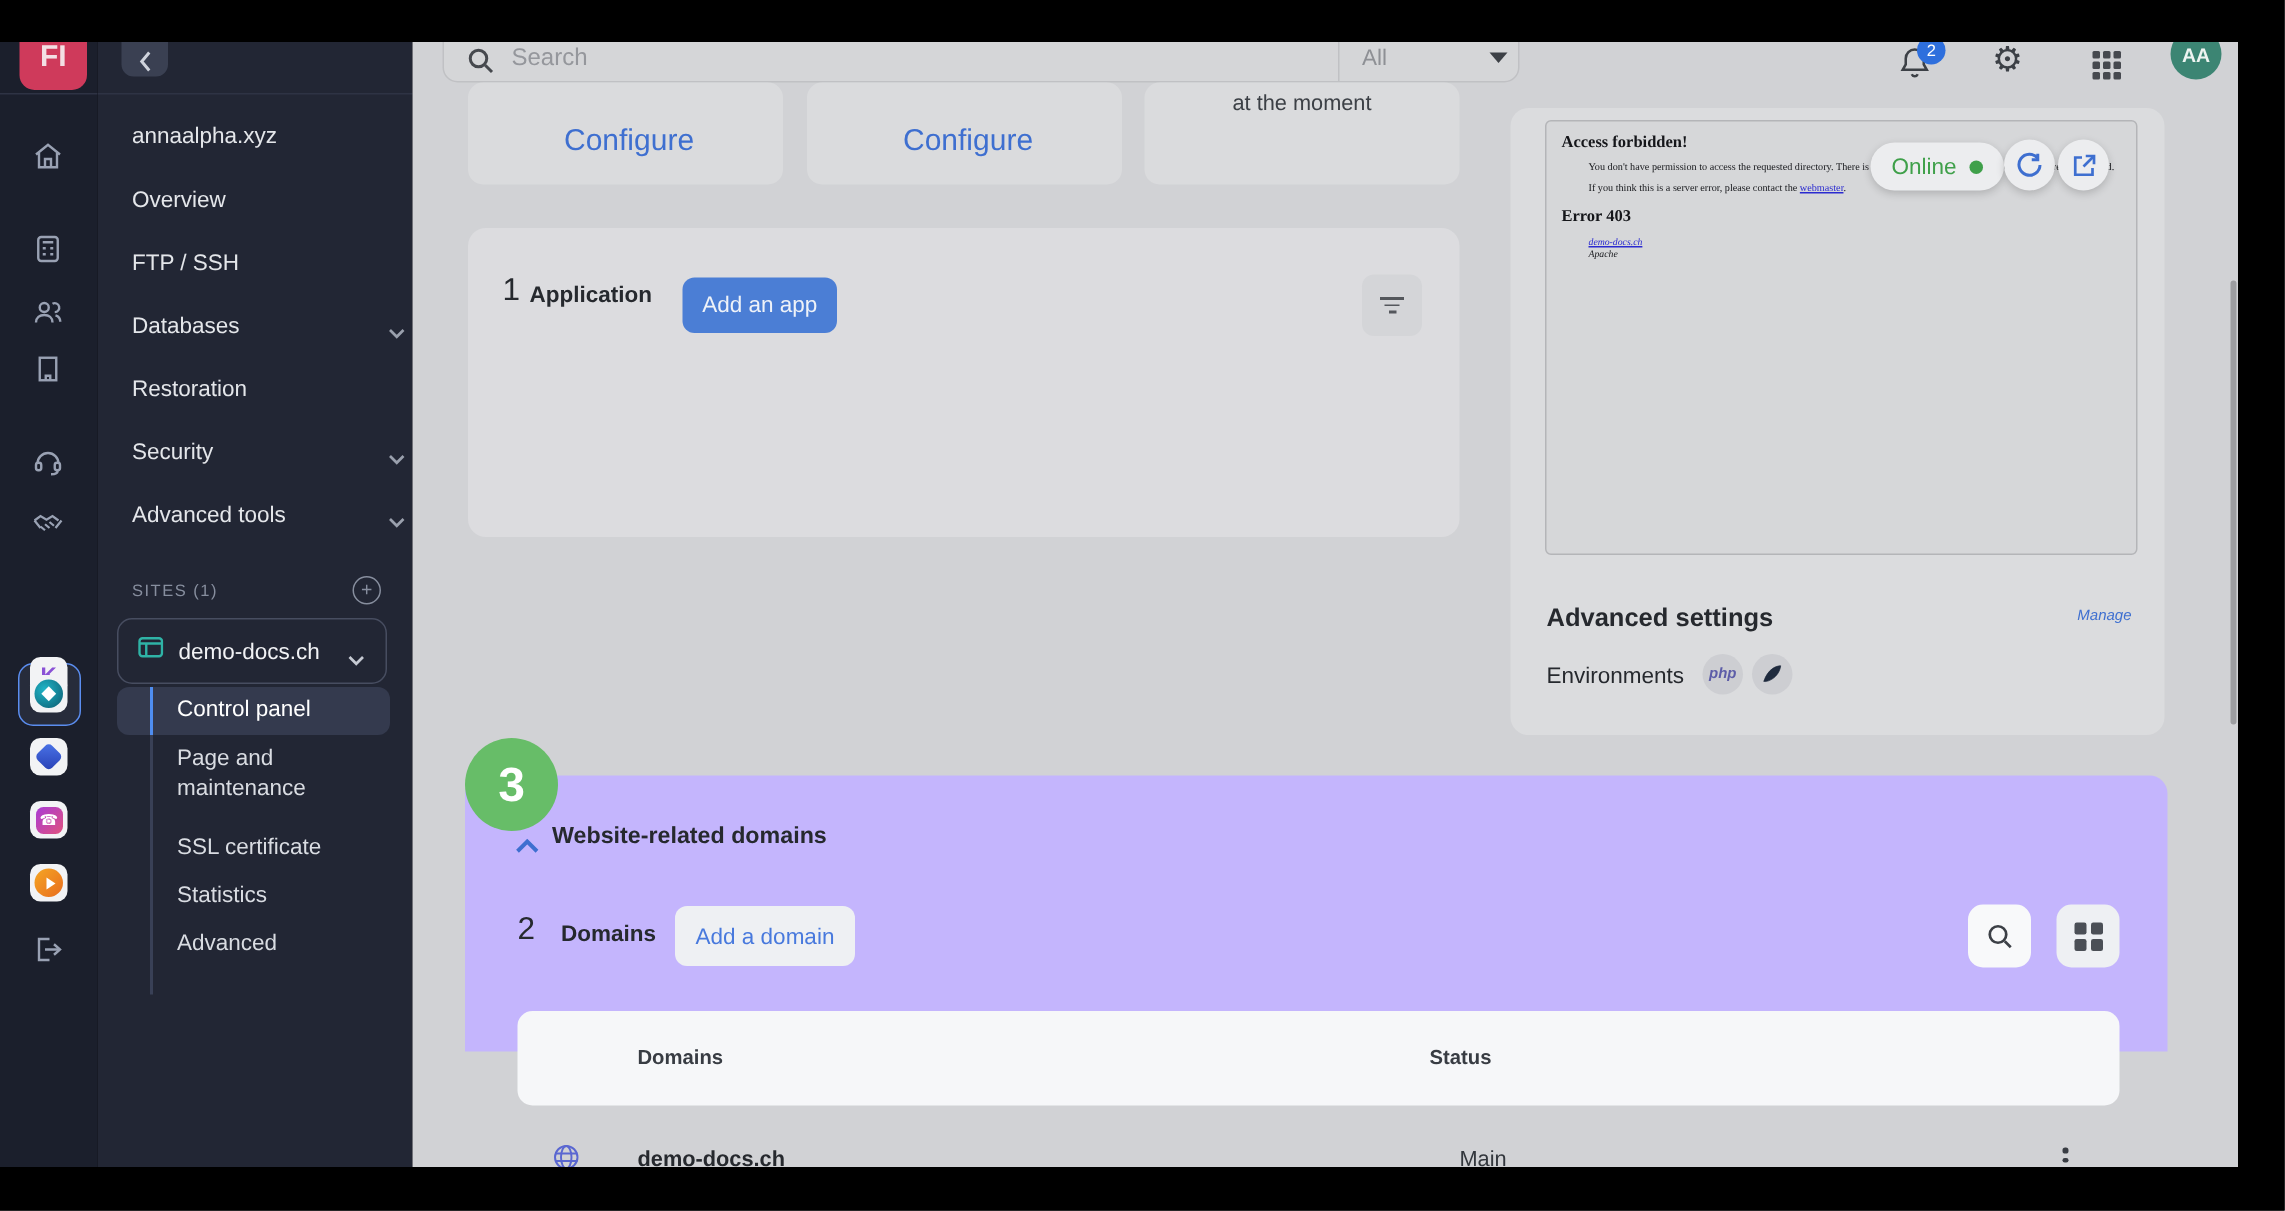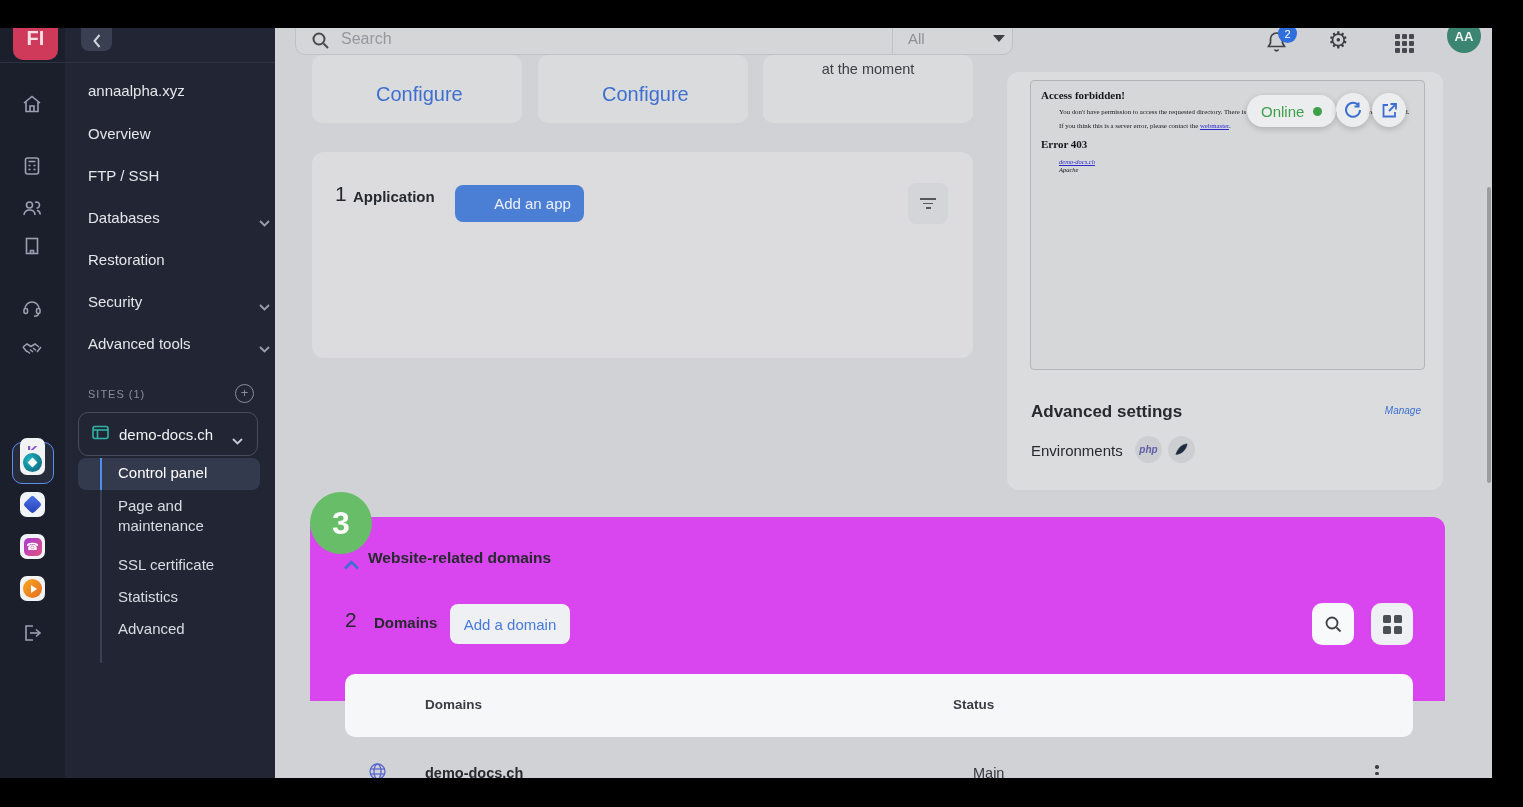--- a/index.html
+++ b/index.html
@@ -67,21 +67,21 @@
           color:#eef4f1;font-size:13px;font-weight:bold;display:flex;align-items:center;justify-content:center;}
 
   .mini-card{top:27px;width:210px;height:68px;background:#dadbdd;border-radius:10px;}
   .cfg-link{position:absolute;left:23px;top:28px;font-size:20px;color:#3e6fd0;margin-left:41px;}
   .mini-note{position:absolute;left:0;right:0;top:6px;text-align:center;font-size:14.5px;color:#3c4046;}
 
   .app-card{left:37px;top:124px;width:661px;height:206px;background:#dcdcdf;border-radius:12px;}
   .app-count{position:absolute;left:23px;top:30px;font-size:21px;color:#26292e;}
   .app-title{position:absolute;left:41px;top:36px;font-size:15px;font-weight:bold;color:#26292e;}
   .btn-blue{position:absolute;left:143px;top:33px;width:103px;height:37px;background:#4b7ed5;border-radius:8px;
-            color:#eef2f8;font-size:15px;display:flex;align-items:center;justify-content:center;padding-left:26px;}
+            color:#eef2f8;font-size:15px;display:flex;align-items:center;justify-content:center;}
   .filter-btn{position:absolute;left:596px;top:31px;width:40px;height:41px;background:#d4d5d8;border-radius:8px;
               display:flex;flex-direction:column;align-items:center;justify-content:center;gap:3px;}
   .filter-btn i{display:block;height:1.6px;background:#54575c;}
   .app-row{position:absolute;left:24px;top:110px;width:614px;height:68px;border:1px solid #c6c7ca;border-radius:10px;box-sizing:border-box;}
   .joomla{position:absolute;left:17px;top:15px;width:36px;height:36px;border-radius:50%;
           background:conic-gradient(#c83b2a 0 25%,#5f9e3e 25% 50%,#2e63ad 50% 75%,#e8a02c 75%);}
   .joomla i{position:absolute;left:13px;top:13px;width:10px;height:10px;border-radius:50%;background:#2c2f35;display:block;}
   .app-name{position:absolute;left:67px;top:14px;font-size:15px;font-weight:bold;color:#26292e;}
   .app-path{position:absolute;left:67px;top:37px;font-size:14px;color:#686c73;}
   .edit-btn{position:absolute;left:494px;top:14px;width:53px;height:38px;background:#cfd0d3;border-radius:8px;
@@ -109,21 +109,21 @@
             box-shadow:0 2px 6px rgba(0,0,0,.18);display:flex;align-items:center;justify-content:center;}
   .adv-title{position:absolute;left:24px;top:330px;font-size:17px;font-weight:bold;color:#26292e;}
   .manage{position:absolute;right:22px;top:333px;font-size:10px;color:#3e6fd0;font-style:italic;}
   .env-label{position:absolute;left:24px;top:370px;font-size:15px;color:#26292e;}
   .env-badge{position:absolute;top:364px;width:27px;height:27px;border-radius:50%;background:#cdced2;
              display:flex;align-items:center;justify-content:center;}
   .env-php{left:128px;font-size:10px;font-style:italic;font-weight:bold;color:#5d5da8;}
   .env-apache{left:161px;}
 
   
-  .white-card{left:35px;top:489px;width:1135px;height:184px;background:#d946ef;border-radius:12px 12px 0 0;}
+  .white-card{left:35px;top:489px;width:1135px;height:184px;background:#c4b5fd;border-radius:12px 12px 0 0;}
   .dom-chev{position:absolute;left:33px;top:39px;}
   .dom-title{position:absolute;left:58px;top:32px;font-size:15.5px;font-weight:bold;color:#26292e;}
   .dom-count{position:absolute;left:35px;top:91px;font-size:21px;color:#26292e;}
   .dom-label{position:absolute;left:64px;top:97px;font-size:15px;font-weight:bold;color:#26292e;}
   .add-dom{position:absolute;left:140px;top:87px;width:120px;height:40px;background:#eef0f3;border-radius:8px;
            color:#4879dd;font-size:15px;display:flex;align-items:center;justify-content:center;}
   .icon-btn{position:absolute;top:86px;width:42px;height:42px;border-radius:10px;
             display:flex;align-items:center;justify-content:center;}
   .ib-search{left:1002px;background:#f8f9fa;}
   .ib-grid{left:1061px;background:#eef0f3;}

